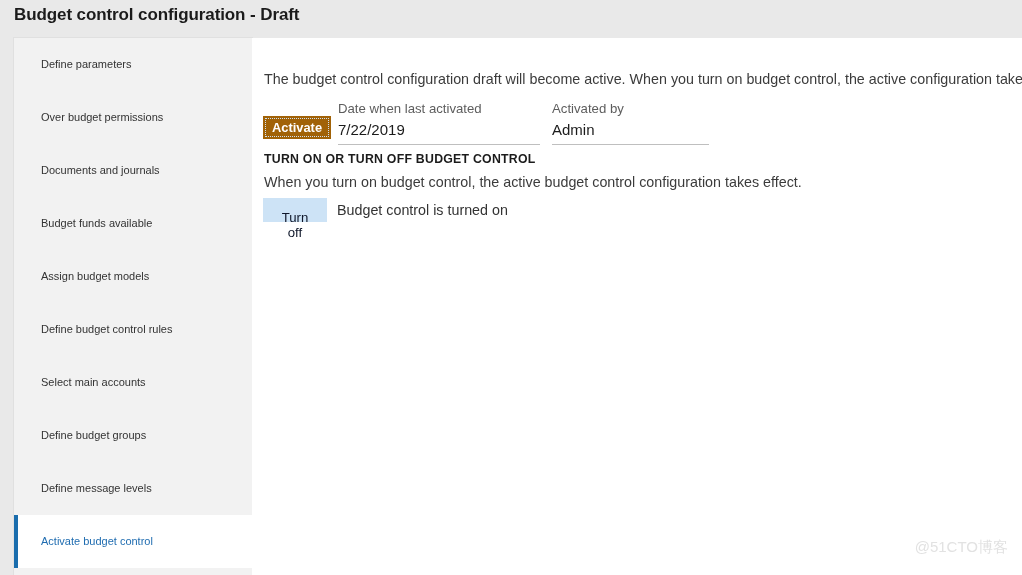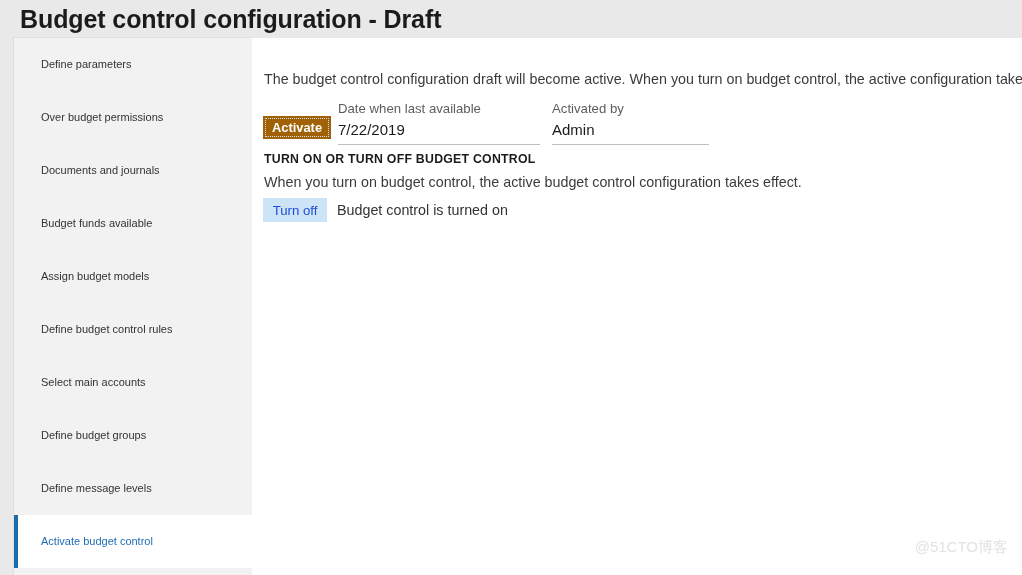--- a/index.html
+++ b/index.html
@@ -17,22 +17,22 @@
 
   
   #page-header {
     position: absolute;
     left: 0; top: 0;
     width: 1022px; height: 38px;
     background: #e9e9e9;
   }
   #page-title {
     position: absolute;
-    left: 20px; top: 5px;
-    font-size: 25px;
+    left: 14px; top: 5px;
+    font-size: 17px;
     font-weight: bold;
     color: #1b1b1b;
     letter-spacing: -0.1px;
     white-space: nowrap;
   }
 
   
   #sidebar {
     position: absolute;
     left: 14px; top: 38px;
@@ -139,24 +139,24 @@
   
   #turn-title { left: 12px; top: 114px; }
   #turn-desc  { left: 12px; top: 136px; }
 
   #turnoff-button {
     position: absolute;
     left: 11px; top: 160px;
     width: 64px; height: 24px;
     background: #cde3f6;
     border: none;
-    color: #1d4ed8;
+    color: #0f172a;
     font-family: "Liberation Sans", sans-serif;
     font-size: 13.2px;
-    padding: 4px;
+    padding: 12px;
     cursor: pointer;
   }
   #turn-status {
     position: absolute;
     left: 85px; top: 160px;
     height: 24px; line-height: 24px;
     font-size: 14.3px;
     color: #333333;
     white-space: nowrap;
   }
@@ -212,21 +212,21 @@
   <div class="side-item partial"></div>
 </nav>
 
 <main id="content-panel">
 
   <div class="section-desc" id="activate-desc">The budget control configuration draft will become active. When you turn on budget control, the active configuration takes effect.</div>
 
   <button id="activate-button">Activate</button>
 
   <div class="field" id="field-date">
-    <span class="field-label">Date when last available</span>
+    <span class="field-label">Date when last activated</span>
     <span class="field-value">7/22/2019</span>
   </div>
 
   <div class="field" id="field-by">
     <span class="field-label">Activated by</span>
     <span class="field-value">Admin</span>
   </div>
 
   <div class="section-title" id="turn-title">TURN ON OR TURN OFF BUDGET CONTROL</div>
   <div class="section-desc" id="turn-desc">When you turn on budget control, the active budget control configuration takes effect.</div>

